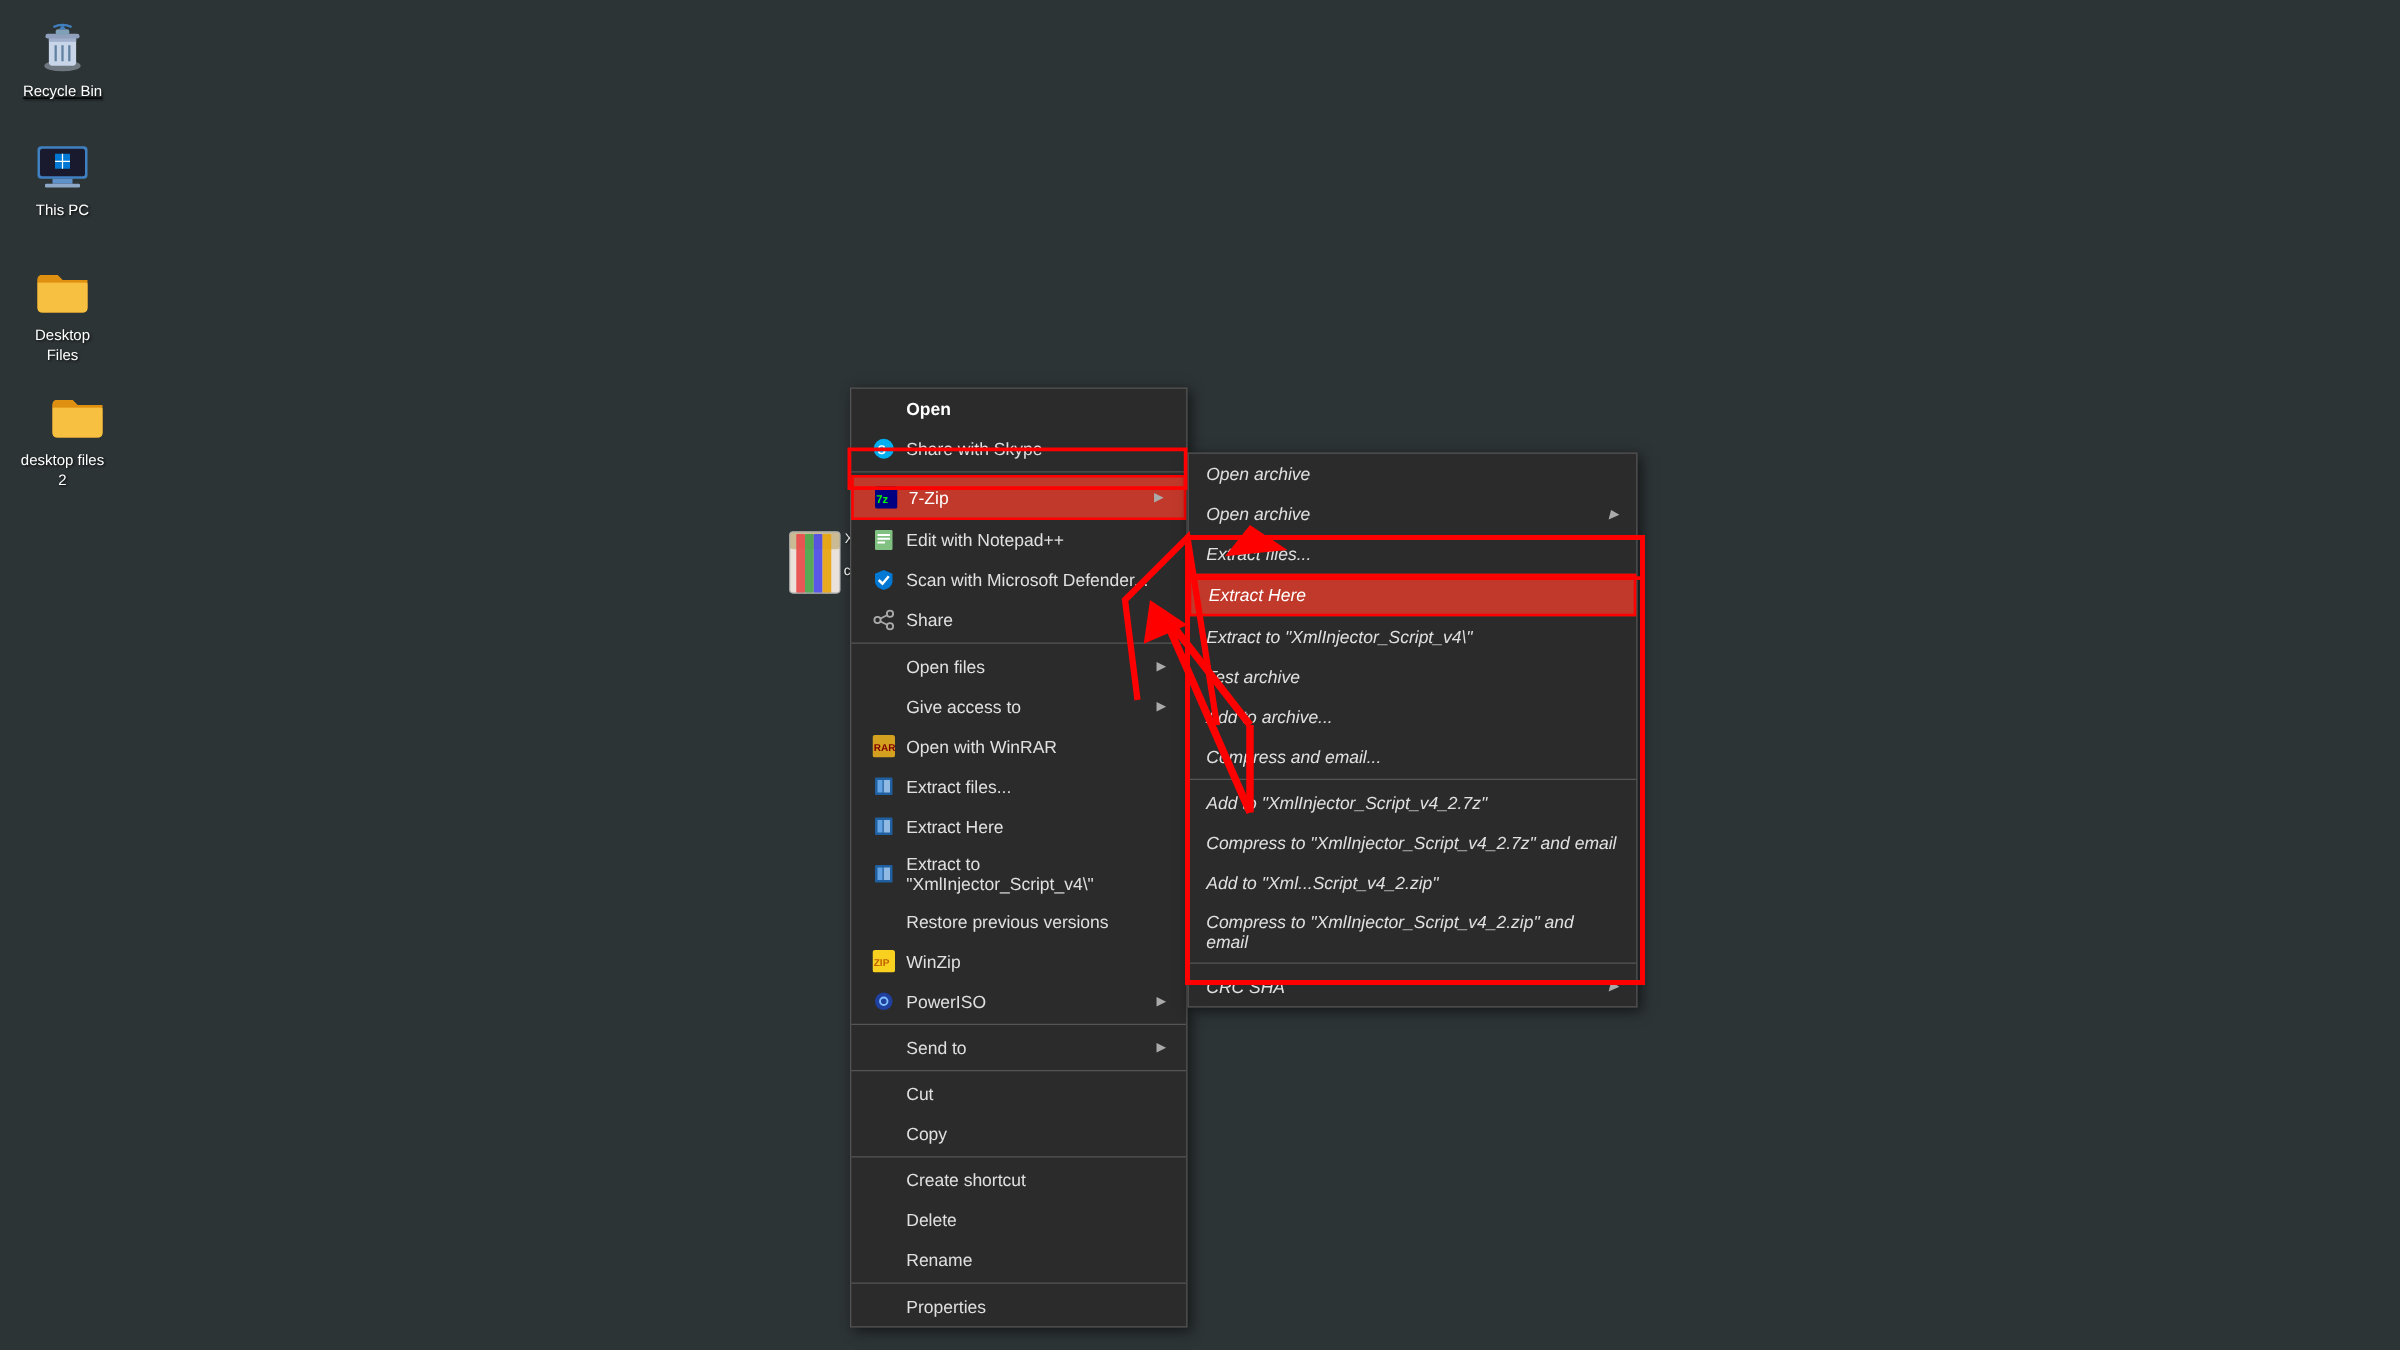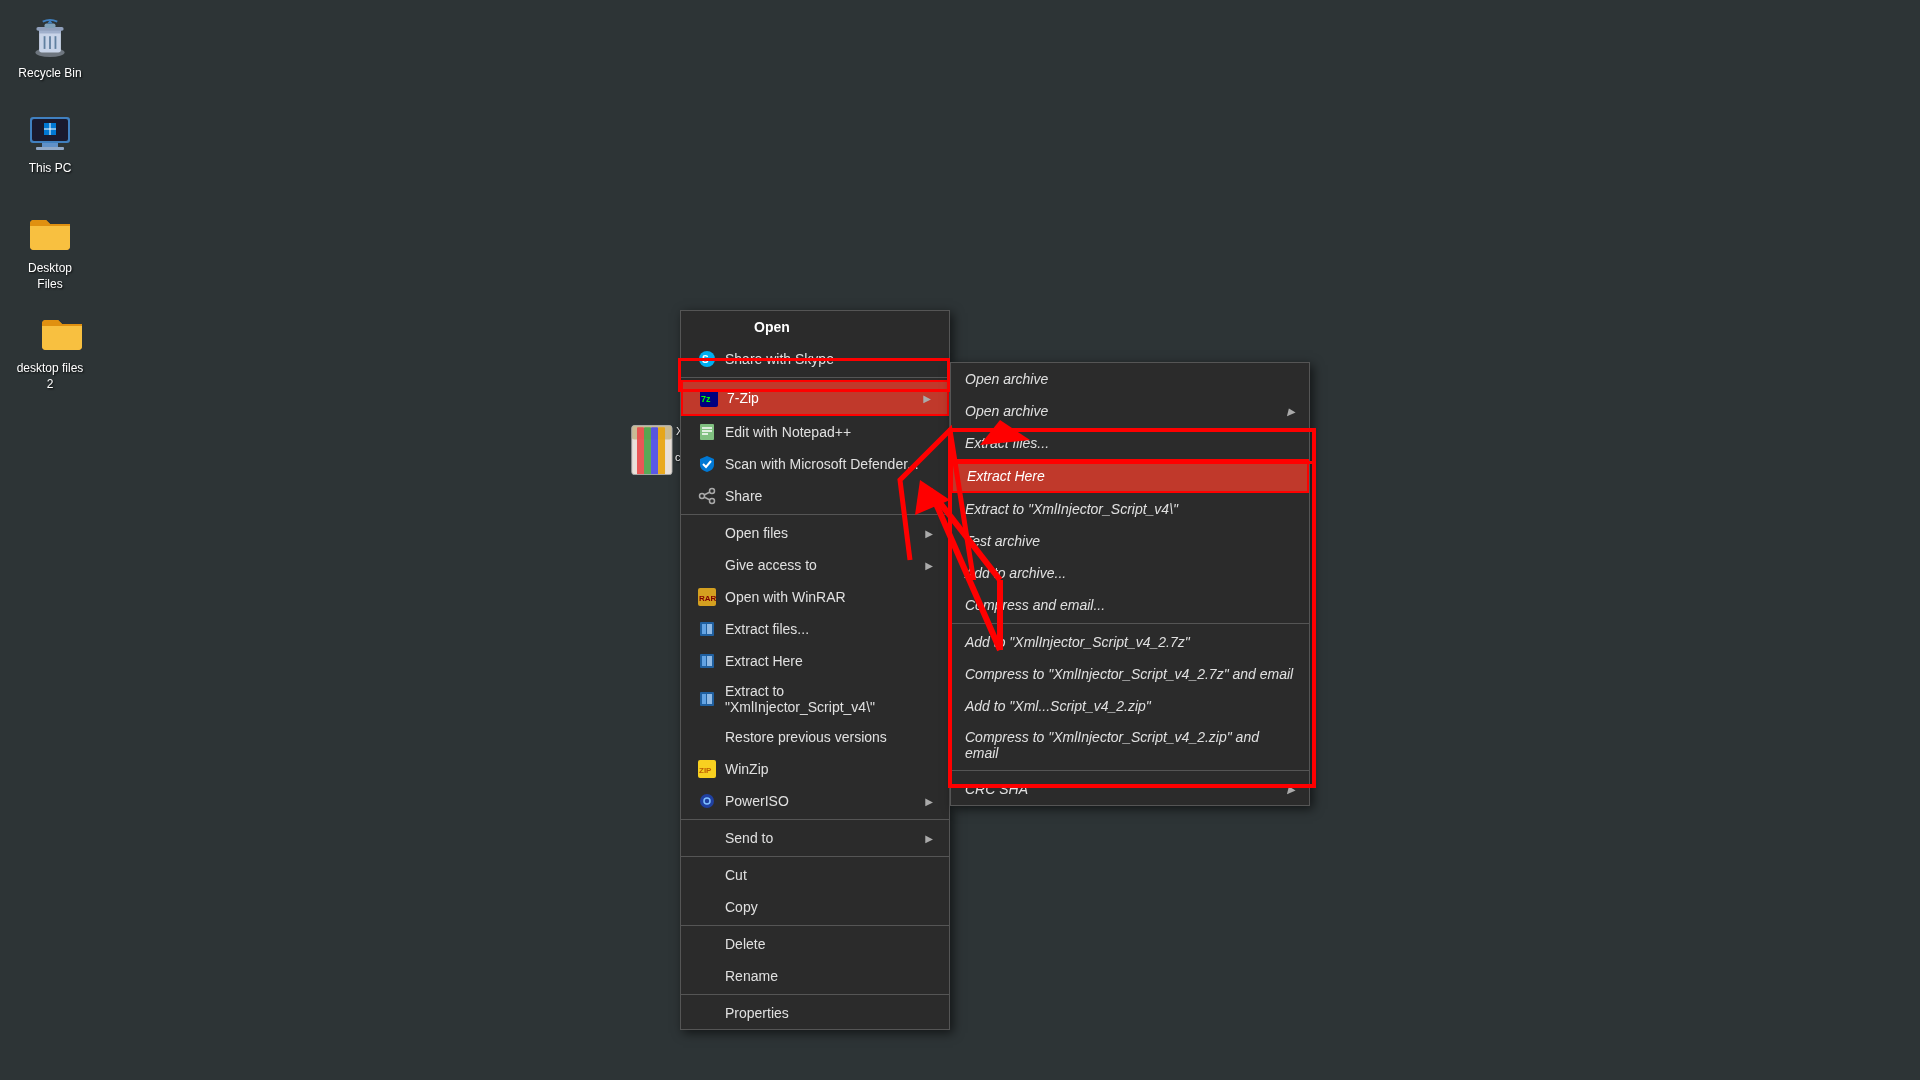--- a/index.html
+++ b/index.html
@@ -192,21 +192,21 @@
       word-break: break-word;
       line-height: 1.2;
       margin-top: 2px;
     }
   </style>
 </head>
 <body>
 
 <div class="desktop">
 
-  <div class="desktop-icon" style="top:10px;left:10px;">
+  <div class="desktop-icon" style="top:10px;left:10px;text-decoration:underline;">
     <div class="icon-img recycle-icon">
       <svg viewBox="0 0 40 44" xmlns="http://www.w3.org/2000/svg">
         <ellipse cx="20" cy="38" rx="16" ry="5" fill="#b0b8c8" opacity="0.5"></ellipse>
         <rect x="8" y="12" width="24" height="26" rx="3" fill="#c8d4e8"></rect>
         <rect x="8" y="12" width="24" height="5" fill="#a0b0cc"></rect>
         <rect x="5" y="10" width="30" height="4" rx="2" fill="#90a0bc"></rect>
         <rect x="14" y="6" width="12" height="5" rx="2" fill="#80a0b8"></rect>
         <line x1="14" y1="20" x2="14" y2="34" stroke="#6080a0" stroke-width="2"></line>
         <line x1="20" y1="20" x2="20" y2="34" stroke="#6080a0" stroke-width="2"></line>
         <line x1="26" y1="20" x2="26" y2="34" stroke="#6080a0" stroke-width="2"></line>
@@ -267,21 +267,21 @@
       <rect x="32" y="4" width="8" height="54" rx="1" fill="#e8a000" opacity="0.9"></rect>
       <rect x="2" y="2" width="46" height="56" rx="3" fill="rgba(255,255,255,0.05)" stroke="#aaa" stroke-width="1"></rect>
     </svg>
     <span class="icon-label">XmlIn<br>cript...</span>
   </div>
 
   <div class="context-menu" style="top:310px;left:680px;">
 
     <div class="context-menu-item">
       <span class="item-icon"></span>
-      <span class="item-label" style="font-weight:bold;color:#fff;margin-left:29px;">Open</span>
+      <span class="item-label" style="font-weight:bold;color:#fff;">Open</span>
     </div>
 
     <div class="context-menu-item">
       <span class="item-icon">
         <svg width="18" height="18" viewBox="0 0 18 18">
             <circle cx="9" cy="9" r="8" fill="#00aff0"></circle>
             <text x="4" y="13" font-size="10" fill="white" font-weight="bold">S</text>
           </svg>
       </span>
       <span class="item-label">Share with Skype</span>
@@ -433,20 +433,24 @@
       <span class="item-label">Cut</span>
     </div>
 
     <div class="context-menu-item">
       <span class="item-icon"></span>
       <span class="item-label">Copy</span>
     </div>
 
     <div class="context-menu-separator"></div>
 
+    <div class="context-menu-item">
+      <span class="item-icon"></span>
+      <span class="item-label">Create shortcut</span>
+    </div>
 
     <div class="context-menu-item">
       <span class="item-icon"></span>
       <span class="item-label">Delete</span>
     </div>
 
     <div class="context-menu-item">
       <span class="item-icon"></span>
       <span class="item-label">Rename</span>
     </div>

